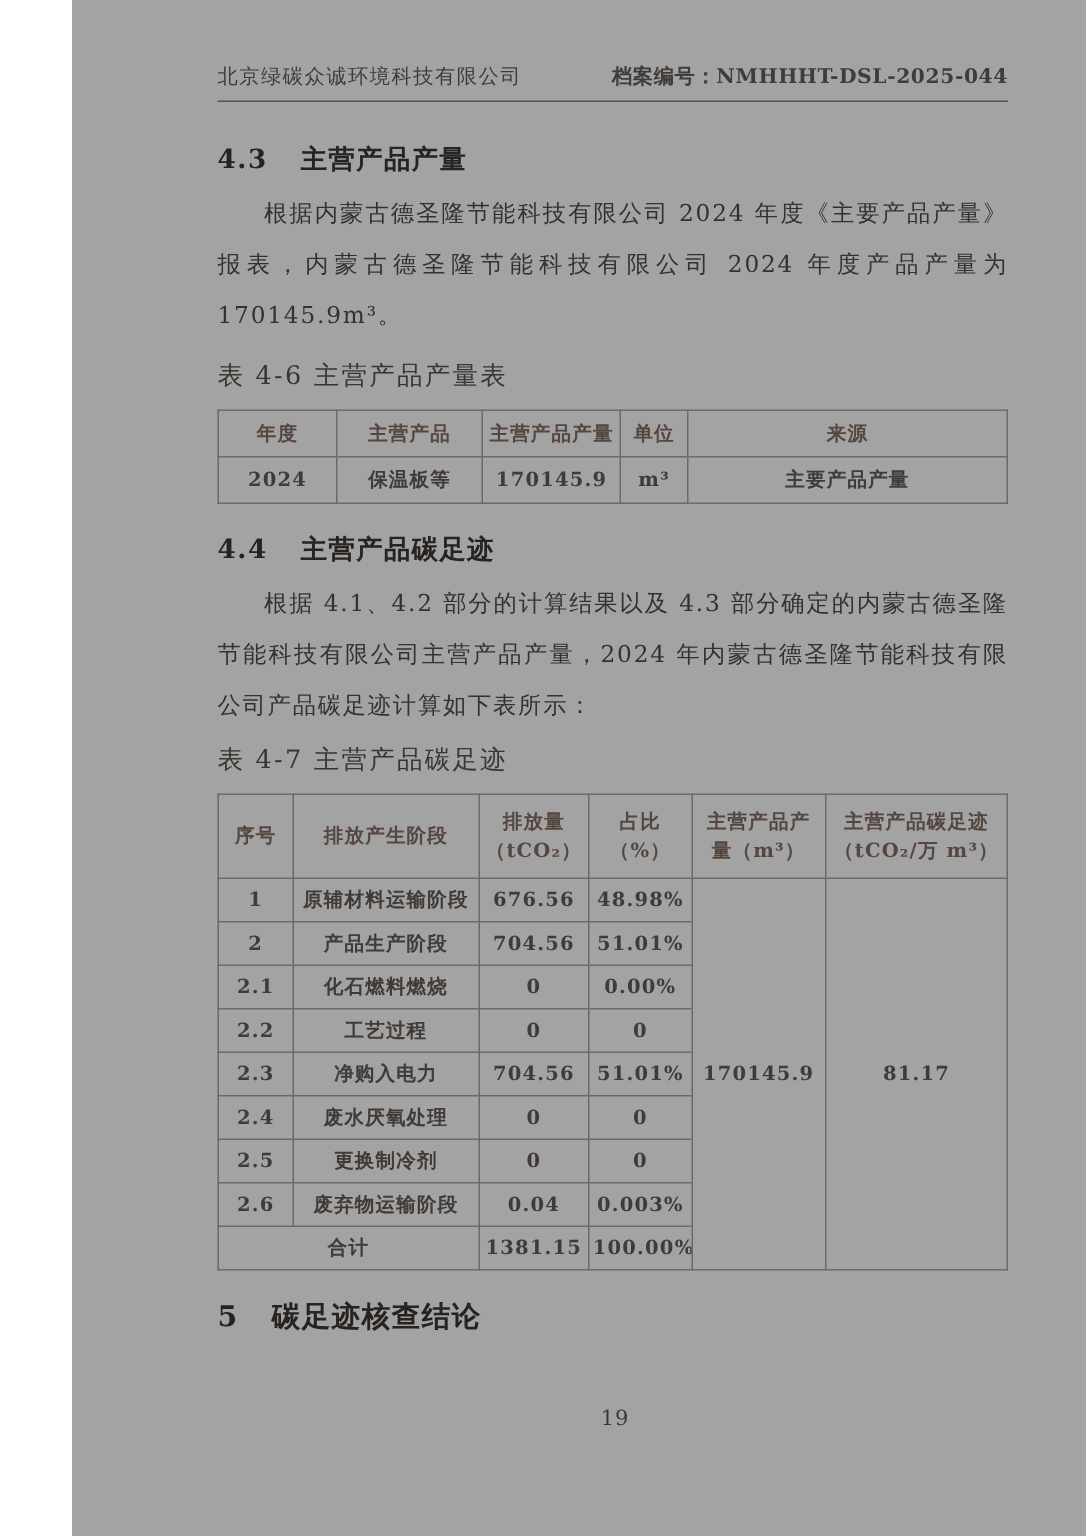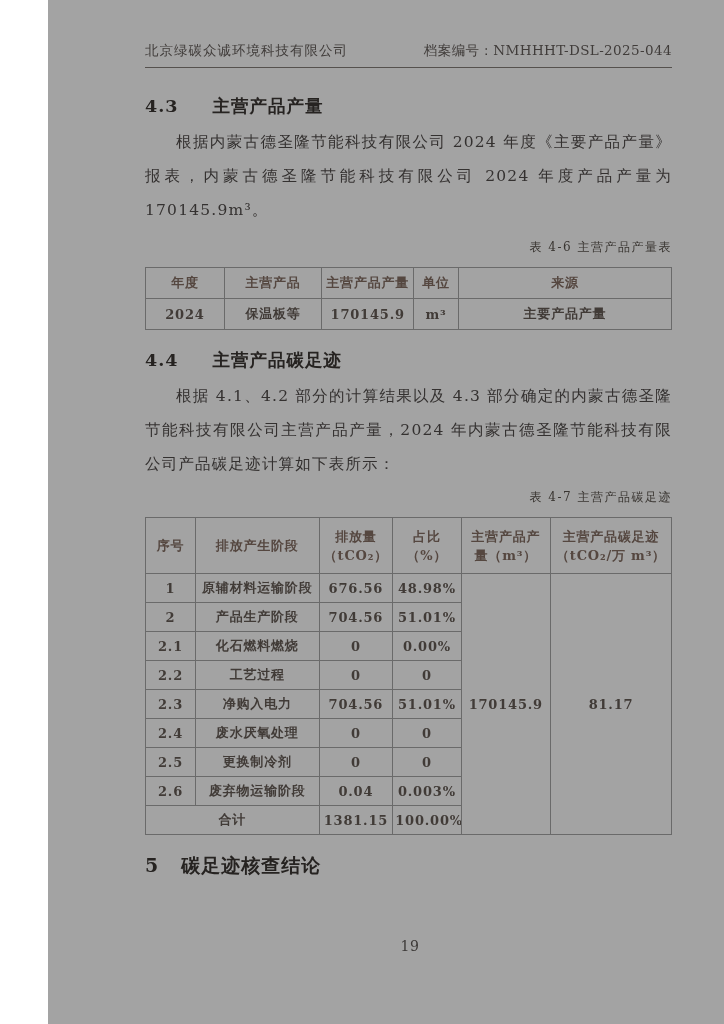--- a/index.html
+++ b/index.html
@@ -13,39 +13,39 @@
     color:#33302e;
     overflow:hidden;
     margin-left:48px;
   }
   
   .doc-header{
     display:flex;justify-content:space-between;align-items:flex-end;
     font-size:13.5px;letter-spacing:1px;color:#403c3a;
     padding-bottom:7px;border-bottom:1.6px solid #55514e;
   }
-  .doc-header .doc-no{font-weight:400;letter-spacing:0.4px;}
+  .doc-header .doc-no{font-weight:700;letter-spacing:0.4px;}
   
   .sec-heading{
-    display:flex;align-items:baseline;gap:34px;
+    display:flex;align-items:baseline;gap:22px;
     font-weight:bold;color:#262321;font-size:17.5px;
     margin-top:26px;letter-spacing:1px;
   }
   .sec-heading.lvl1{font-size:19px;margin-top:18px;gap:22px;}
   
   .para{
     margin:7px 0 0 0;
     font-size:15.5px;line-height:34px;
     text-align:justify;text-justify:inter-character;
     text-indent:2em;letter-spacing:1.2px;color:#343130;
   }
   
   .caption{
-    margin-top:12px;text-align:right;
-    font-size:12px;letter-spacing:1.5px;color:#393531;
+    margin-top:12px;text-align:left;
+    font-size:17px;letter-spacing:1.5px;color:#393531;
   }
   
   table{width:100%;border-collapse:collapse;table-layout:fixed;margin-top:11px;font-weight:bold;}
   td{
     border:1.6px solid #6a6a6a;
     text-align:center;vertical-align:middle;
     font-size:13px;color:#413b37;letter-spacing:0.8px;
     padding:1px 2px;overflow:hidden;
   }
   .t46 tr{height:31px;}

